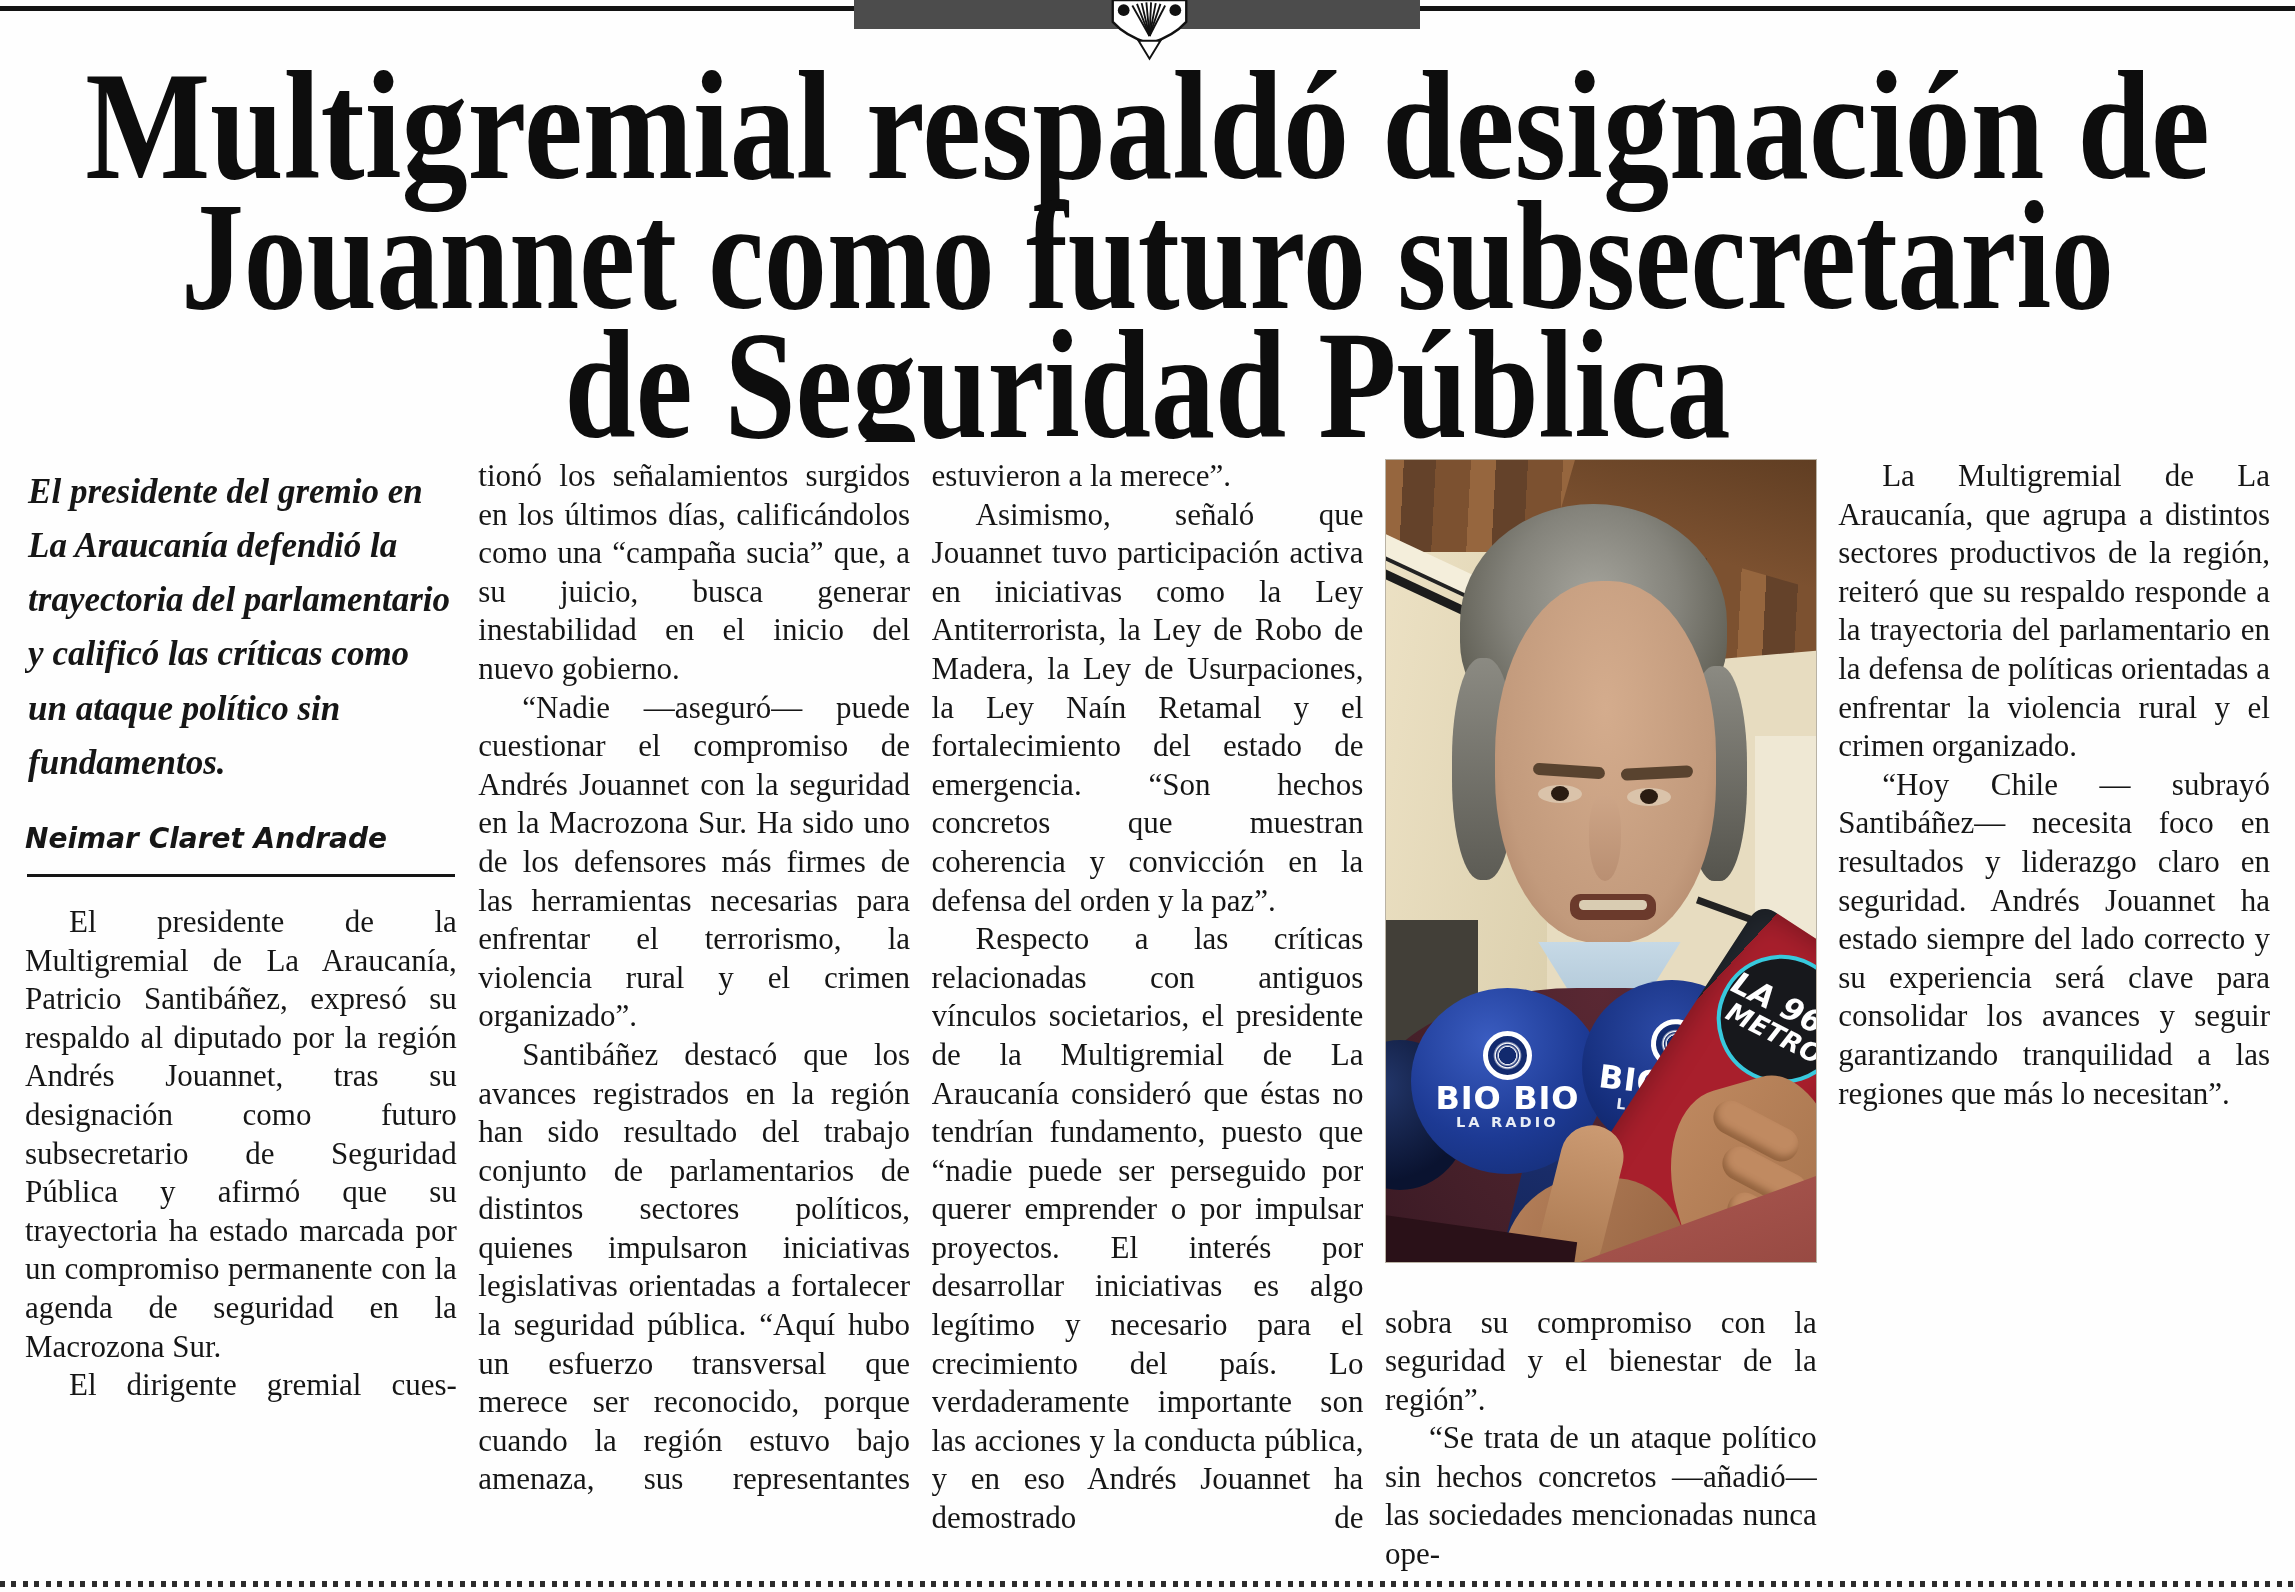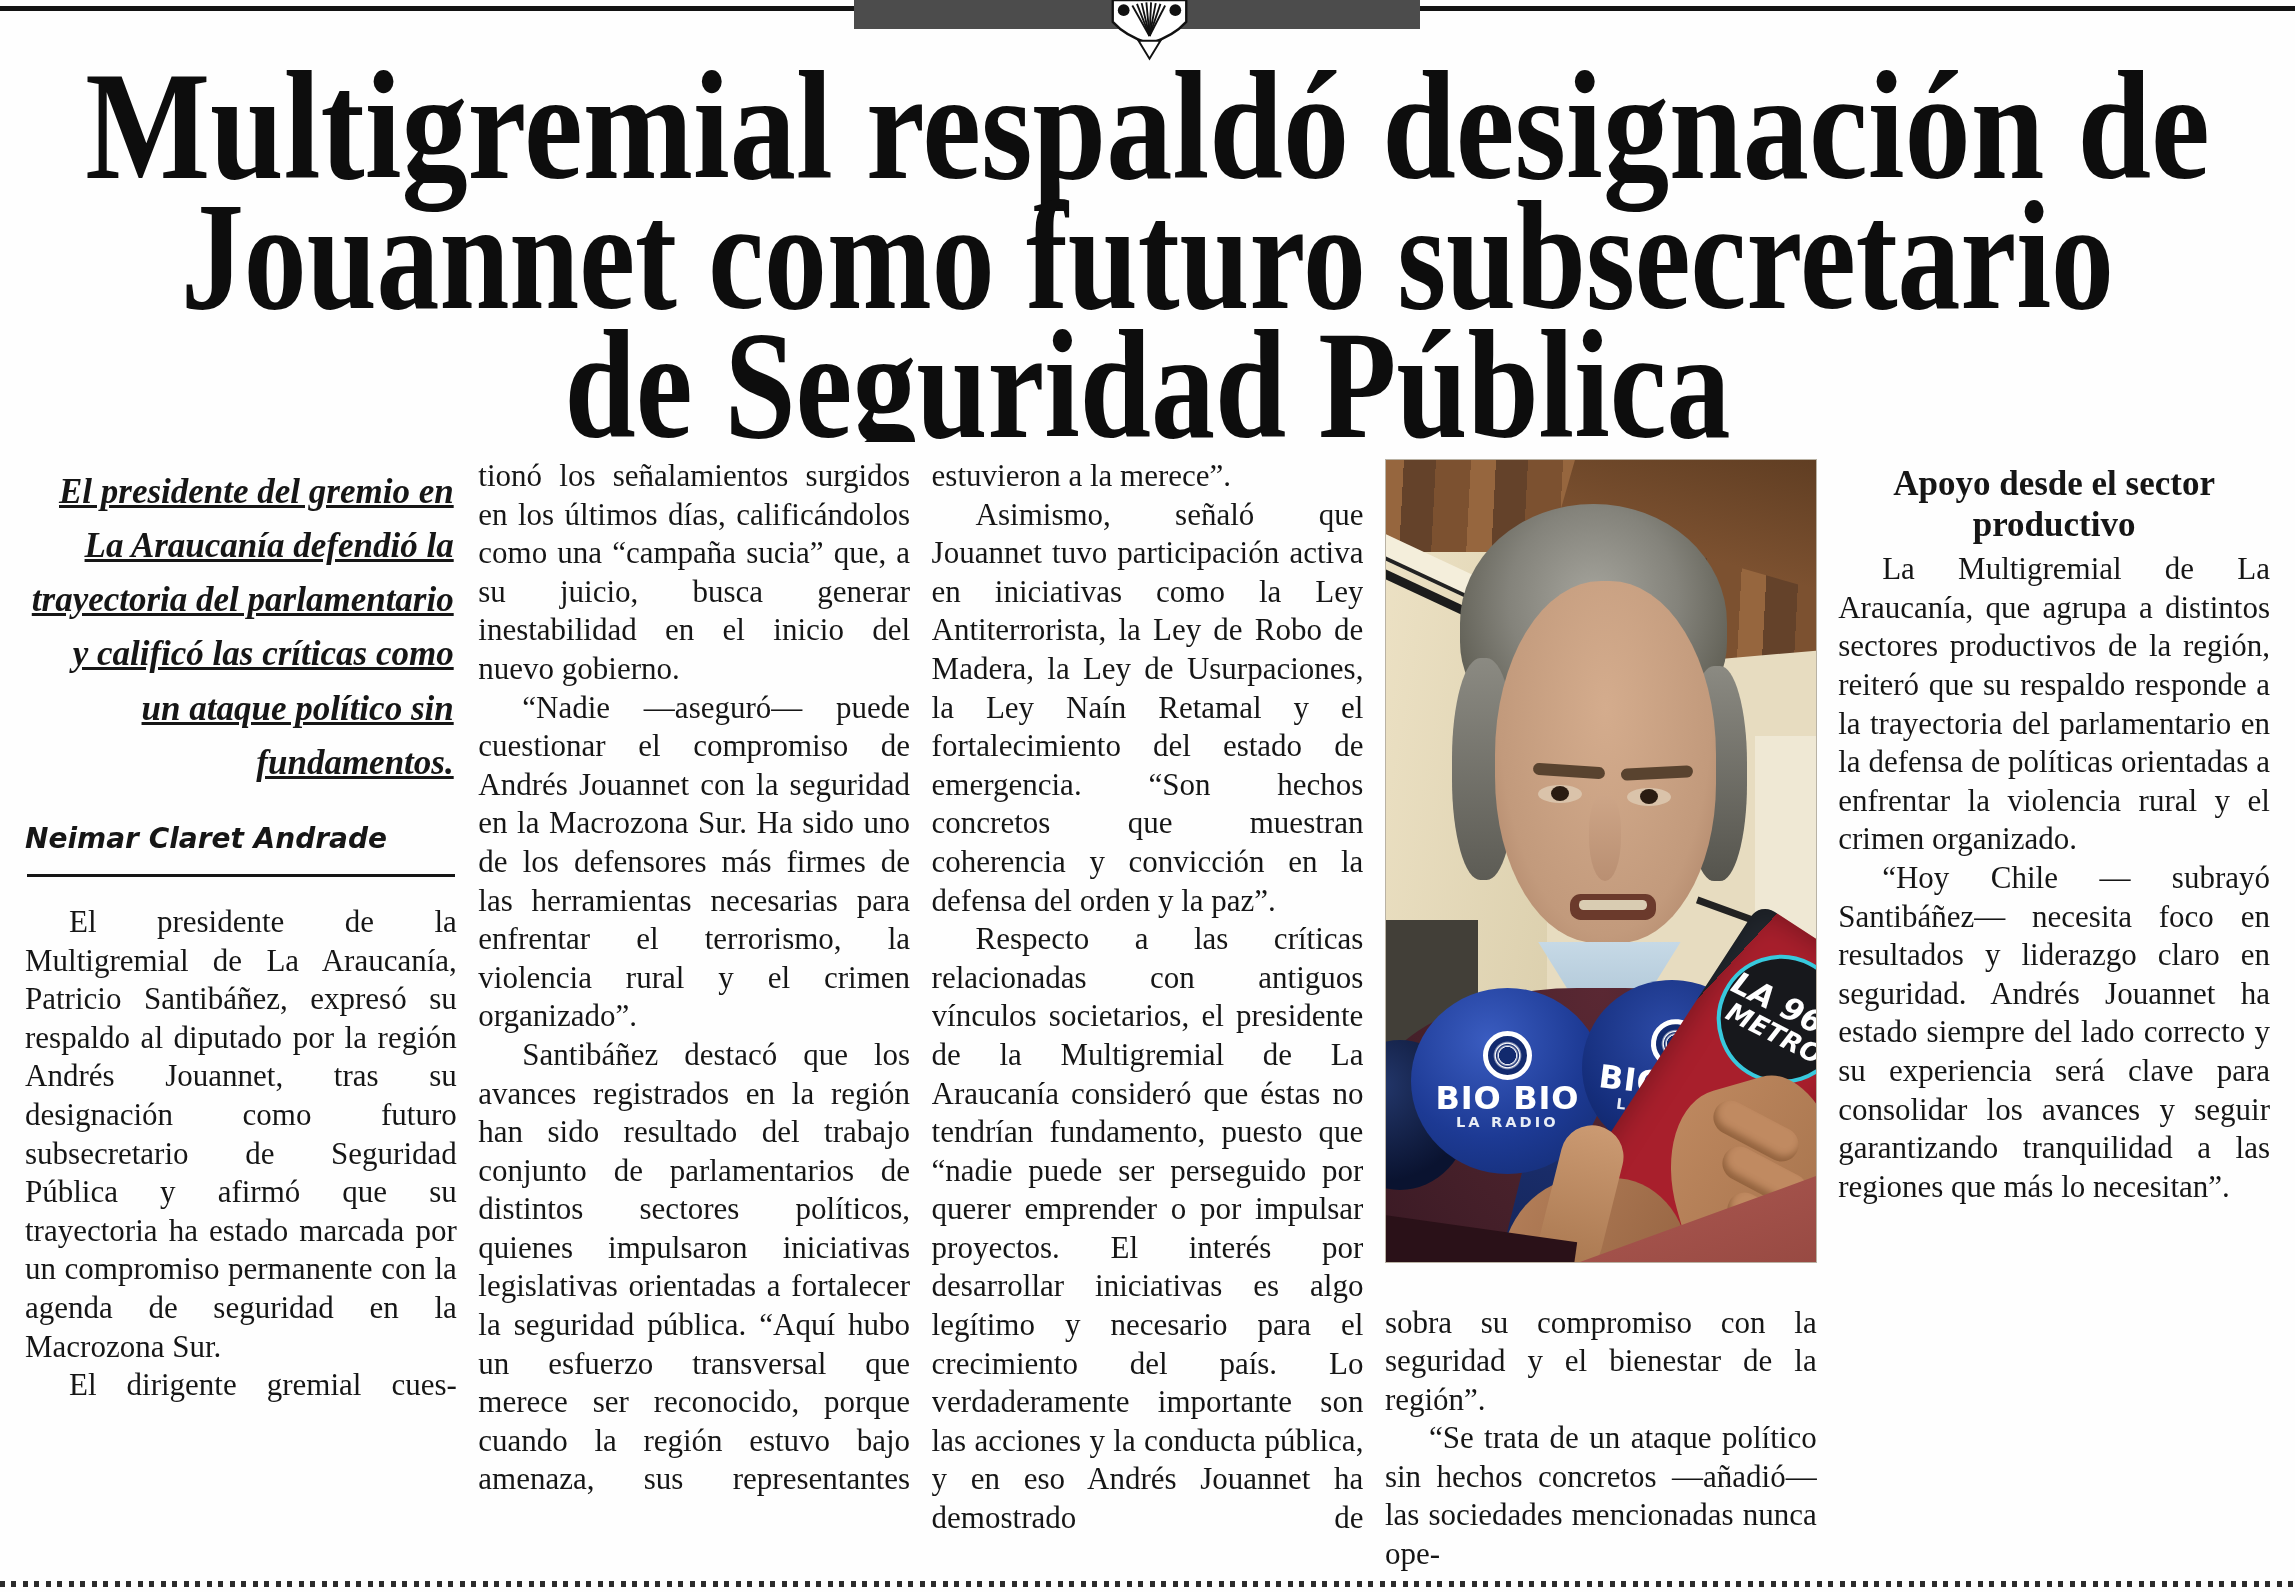--- a/index.html
+++ b/index.html
@@ -8,21 +8,21 @@
   .top-rule{position:absolute;top:6.1px;left:0;width:100%;height:4.6px;background:#131313;}
   .masthead-bar{position:absolute;top:0;left:854px;width:566px;height:29px;background:#4c4c4c;}
   .ornament{position:absolute;top:0;left:1108px;width:83px;height:61px;}
 
   .headline{position:absolute;top:43px;left:0;width:2295px;height:399px;margin:0;}
   .headline text{font-family:"Liberation Serif",serif;font-weight:700;fill:#0d0d0d;}
 
   .cols{position:absolute;top:457px;left:25px;width:2245px;height:1114px;display:flex;gap:21.5px;}
   .col{flex:1 1 0;overflow:hidden;text-align:justify;font-size:31px;line-height:1.245;}
 
-  .standfirst{margin:7.7px 3.1px 0;text-align:right;font-weight:700;font-style:italic;font-size:35px;line-height:1.55;text-decoration:underline;}
+  .standfirst{margin:7.7px 3.1px 0;text-align:left;font-weight:700;font-style:italic;font-size:35px;line-height:1.55;}
   .byline{margin:32px 0 0;text-align:left;font-family:"DejaVu Sans",sans-serif;font-weight:700;font-style:italic;font-size:28px;}
   .byline-rule{border:none;border-top:3.1px solid #151515;margin:17px 1.5px 26px;}
 
   .body-para{margin:0;}
   .body-para.indent{text-indent:44px;}
   .body-para.flush{text-align-last:justify;}
   .subhead{margin:6.1px 0 4.6px;text-align:center;font-size:35px;line-height:1.18;font-weight:700;}
 
   
   .photo{position:relative;height:804px;margin:1.5px 0 41px;background:#e7dcc0;overflow:hidden;border:1.5px solid #b9b2a4;box-sizing:border-box;}
@@ -195,21 +195,20 @@
       <div class="ph-darkcorner"></div>
     </div>
     <div class="flow">
         <p class="body-para">sobra su compromiso con la seguridad y el bienestar de la región”.</p>
         <p class="body-para indent flush">“Se trata de un ataque político sin hechos concretos —añadió— las sociedades mencionadas nunca ope-</p>
       </div>
   </div>
 
   <div class="col">
     <div class="flow">
-        <h3 class="subhead">Apoyo desde el sector productivo</h3>
         <p class="body-para indent">La Multigremial de La Araucanía, que agrupa a distintos sectores productivos de la región, reiteró que su respaldo responde a la trayectoria del parlamentario en la defensa de políticas orientadas a enfrentar la violencia rural y el crimen organizado.</p>
         <p class="body-para indent">“Hoy Chile — subrayó Santibáñez— necesita foco en resultados y liderazgo claro en seguridad. Andrés Jouannet ha estado siempre del lado correcto y su experiencia será clave para consolidar los avances y seguir garantizando tranquilidad a las regiones que más lo necesitan”.</p>
       </div>
   </div>
 </div>
 
 <div class="bottom-dotted"></div>
 
 
 </body></html>

